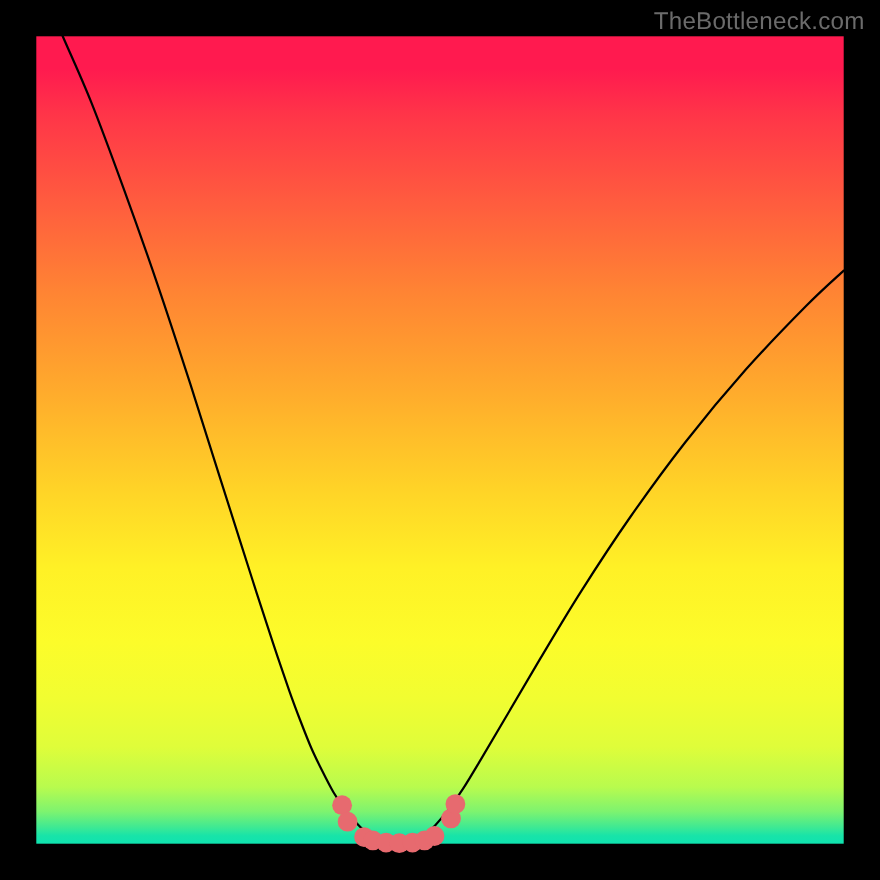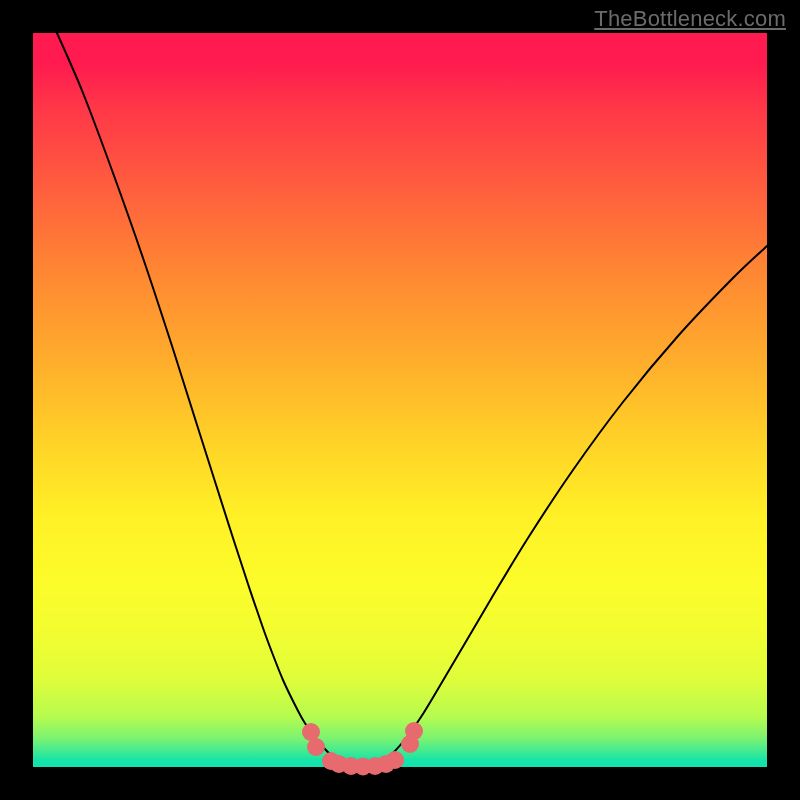--- a/index.html
+++ b/index.html
@@ -55,21 +55,20 @@
   }
   .watermark {
     position: absolute;
     top: 6px;
     right: 14px;
     color: #6b6b6b;
     font-size: 22px;
     font-weight: 500;
     letter-spacing: 0.2px;
     user-select: none;
-    text-decoration: underline;
   }
 </style>
 </head>
 <body>
 
 <div class="frame">
   <div class="plot">
     <svg viewBox="0 0 734 734">
       <g id="curve-group">
           <path d="M 24 0 C 28.333333333333332 10, 40.666666666666664 36.66666666666667, 50 60 C 59.333333333333336 83.33333333333333, 70 112.5, 80 140 C 90 167.5, 100 195.66666666666666, 110 225 C 120 254.33333333333334, 130.83333333333334 287.6666666666667, 140 316 C 149.16666666666666 344.3333333333333, 157.5 371.3333333333333, 165 395 C 172.5 418.6666666666667, 179.16666666666666 439.6666666666667, 185 458 C 190.83333333333334 476.3333333333333, 195 489.5, 200 505 C 205 520.5, 210 536, 215 551 C 220 566, 225.83333333333334 583.1666666666666, 230 595 C 234.16666666666666 606.8333333333334, 236.66666666666666 613.3333333333334, 240 622 C 243.33333333333334 630.6666666666666, 246.66666666666666 639.3333333333334, 250 647 C 253.33333333333334 654.6666666666666, 256.6666666666667 661.3333333333334, 260 668 C 263.3333333333333 674.6666666666666, 266.6666666666667 681.3333333333334, 270 687 C 273.3333333333333 692.6666666666666, 276.6666666666667 697.5, 280 702 C 283.3333333333333 706.5, 287 710.6666666666666, 290 714 C 293 717.3333333333334, 295.3333333333333 719.6666666666666, 298 722 C 300.6666666666667 724.3333333333334, 303 726.5, 306 728 C 309 729.5, 312.3333333333333 730.3333333333334, 316 731 C 319.6666666666667 731.6666666666666, 323.6666666666667 732, 328 732 C 332.3333333333333 732, 338 731.6666666666666, 342 731 C 346 730.3333333333334, 348.6666666666667 730.1666666666666, 352 728 C 355.3333333333333 725.8333333333334, 358.3333333333333 722, 362 718 C 365.6666666666667 714, 369.6666666666667 709.6666666666666, 374 704 C 378.3333333333333 698.3333333333334, 382.8333333333333 692, 388 684 C 393.1666666666667 676, 398.3333333333333 667.1666666666666, 405 656 C 411.6666666666667 644.8333333333334, 419.1666666666667 632, 428 617 C 436.8333333333333 602, 446.8333333333333 584.6666666666666, 458 566 C 469.1666666666667 547.3333333333334, 481.3333333333333 526.5, 495 505 C 508.6666666666667 483.5, 524.1666666666666 459.6666666666667, 540 437 C 555.8333333333334 414.3333333333333, 572.5 391.3333333333333, 590 369 C 607.5 346.6666666666667, 626.6666666666666 323.6666666666667, 645 303 C 663.3333333333334 282.3333333333333, 685.1666666666666 260, 700 245 C 714.8333333333334 230, 728.3333333333334 218.33333333333334, 734 213" fill="none" stroke="#000000" stroke-width="2" stroke-linecap="round"></path>

